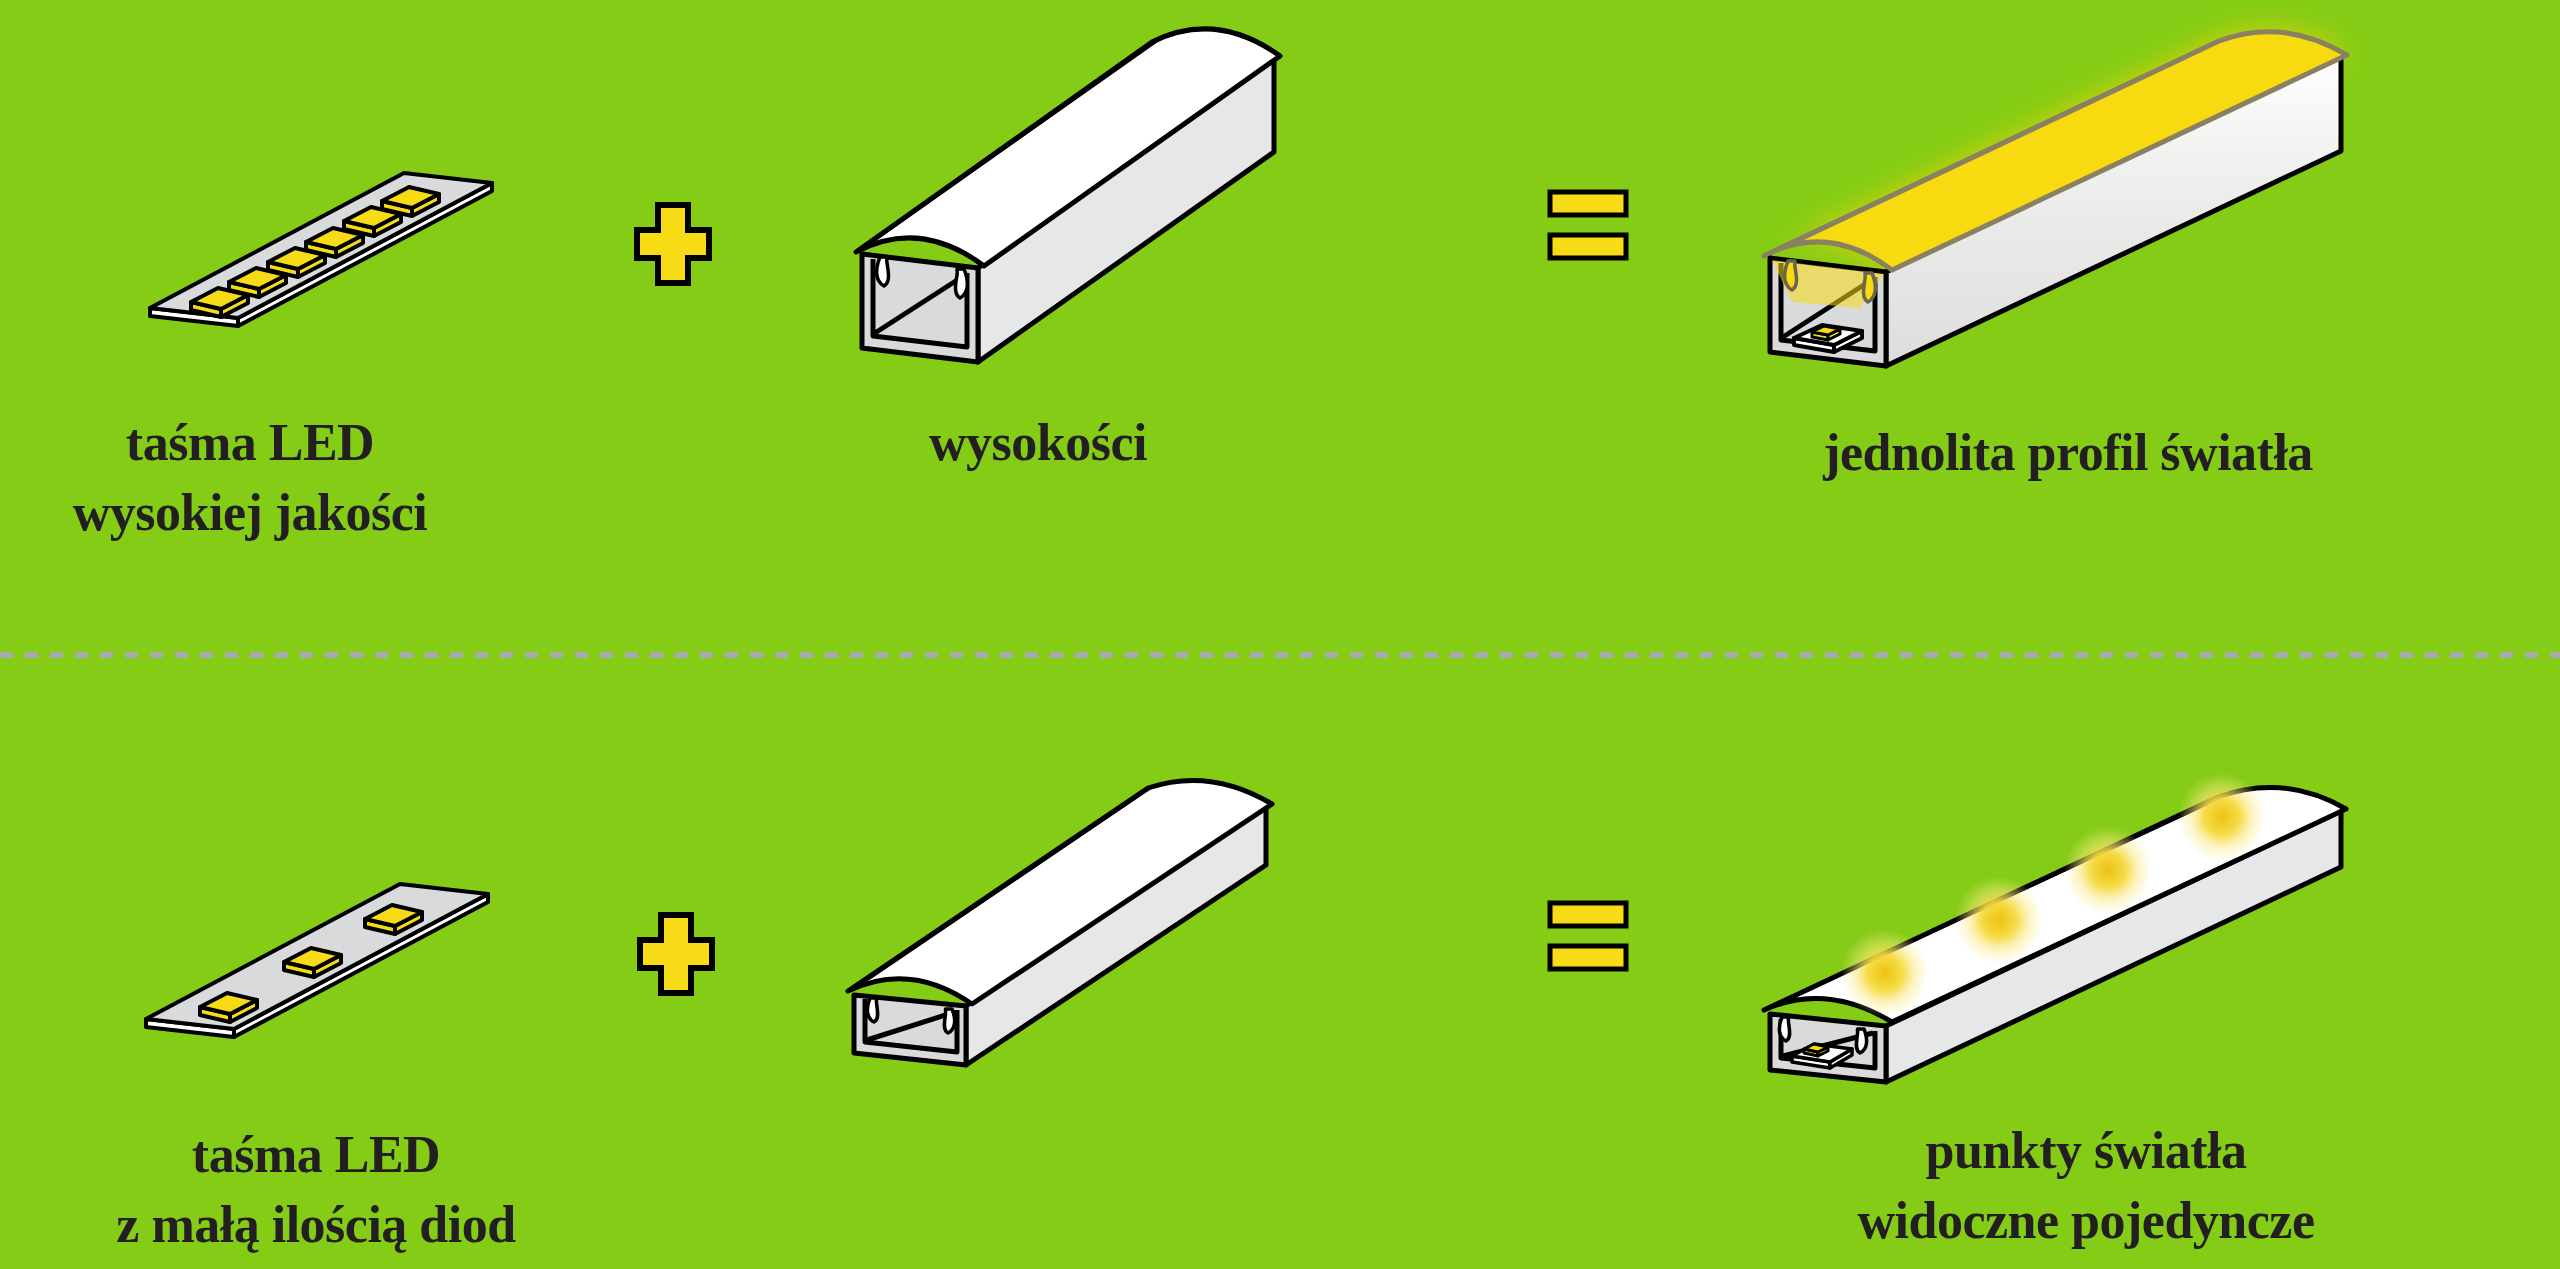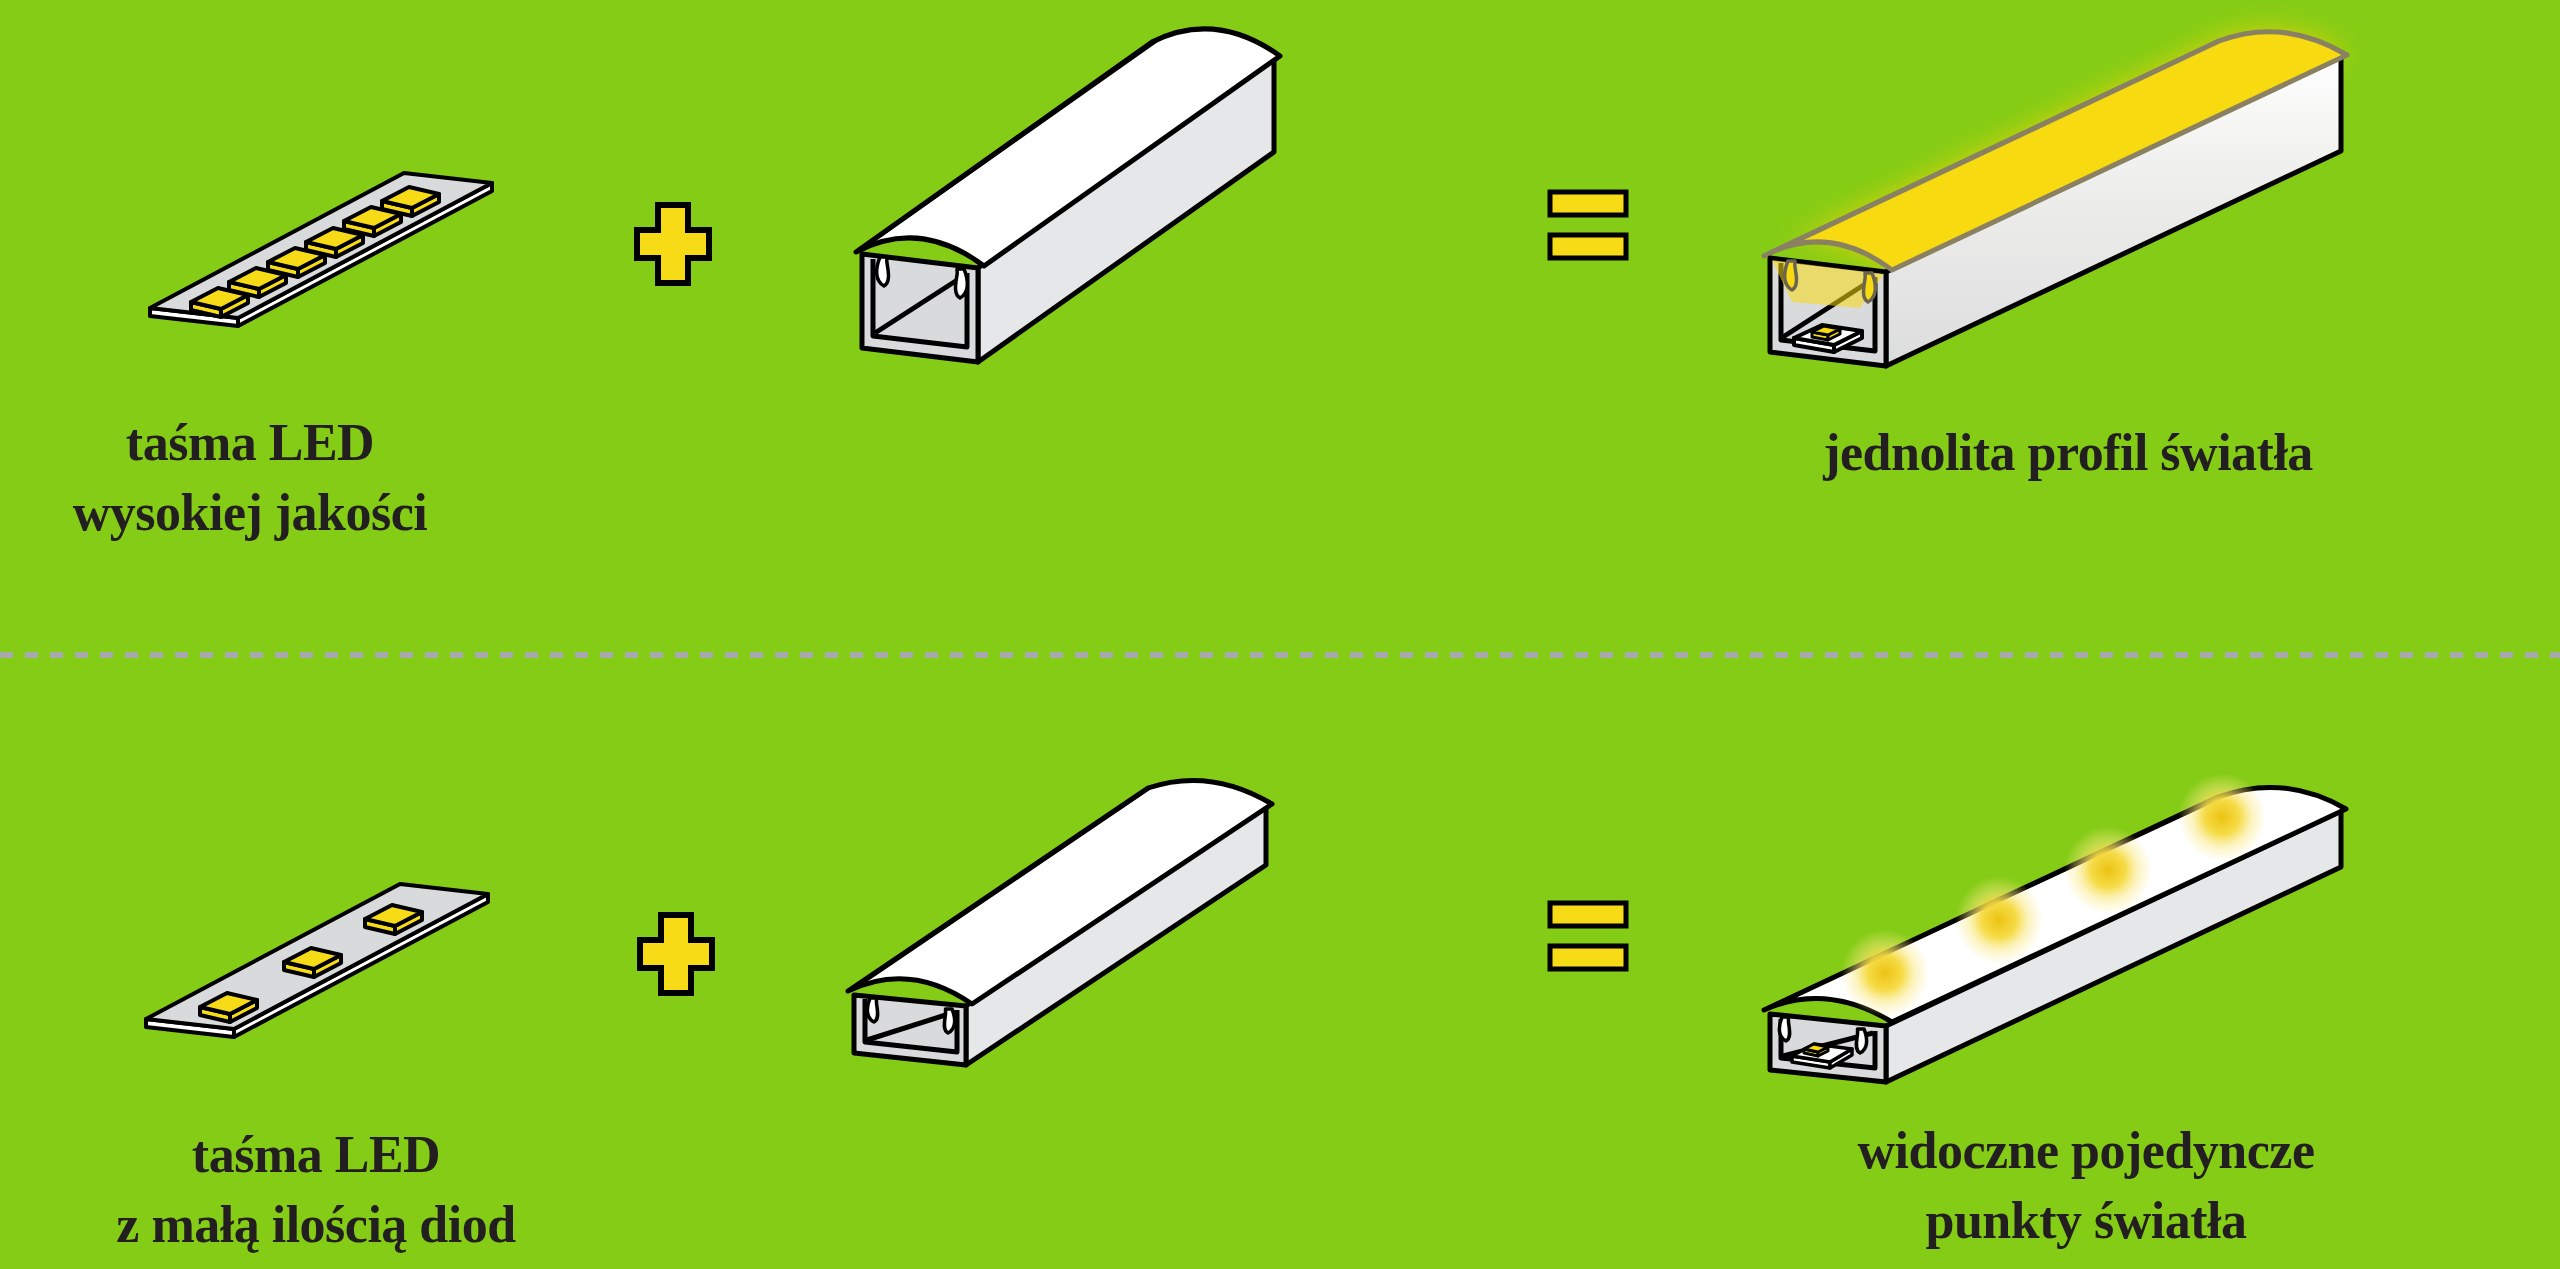--- a/index.html
+++ b/index.html
@@ -61,20 +61,21 @@
       <path d="M25,245 L25,322 L119,333 L119,259" fill="none" stroke="#000" stroke-width="5" stroke-linejoin="round"></path>
       <path d="M27,319 L117,261" fill="none" stroke="#000" stroke-width="5"></path>
       <g fill="#ffffff" stroke="#000" stroke-width="3.5" stroke-linejoin="round">
         <path transform="translate(36,243)" d="M-4,0 C-9,12 -9,24 0,29 C7,25 4,13 3,6 C2.5,3 3,1 3,0 Z"></path>
         <path transform="translate(112,255) scale(-1,1)" d="M-4,0 C-9,12 -9,24 0,29 C7,25 4,13 3,6 C2.5,3 3,1 3,0 Z"></path>
       </g>
     </svg>
   </div>
 
   <div class="caption" style="left:658px;top:408px;">
+    <div>wysokości</div>
   </div>
 
   <div class="il" style="left:1547px;top:189px;">
     <svg width="82" height="72" viewBox="0 0 82 72">
       <rect x="3" y="3" width="76" height="23" fill="#f7db16" stroke="#000" stroke-width="5"></rect>
       <rect x="3" y="46" width="76" height="23" fill="#f7db16" stroke="#000" stroke-width="5"></rect>
     </svg>
   </div>
 
   <div class="il" style="left:1756px;top:8px;">
@@ -205,17 +206,17 @@
         <path d="M48,277 L58,272 L72,275 L62,280 Z"></path>
       </g>
       <g fill="#ffffff" stroke="#000" stroke-width="3.5" stroke-linejoin="round">
         <path transform="translate(30,245)" d="M-4,0 C-8,10 -8,20 0,24 C6,21 3,11 2.5,5 C2.3,2 2.5,1 2.5,0 Z"></path>
         <path transform="translate(104,257) scale(-1,1)" d="M-4,0 C-8,10 -8,20 0,24 C6,21 3,11 2.5,5 C2.3,2 2.5,1 2.5,0 Z"></path>
       </g>
     </svg>
   </div>
 
   <div class="caption" style="left:1706px;top:1116px;">
+    <div>punkty światła</div>
     <div>widoczne pojedyncze</div>
-    <div>punkty światła</div>
   </div>
 
 </div>
 
 </body></html>

